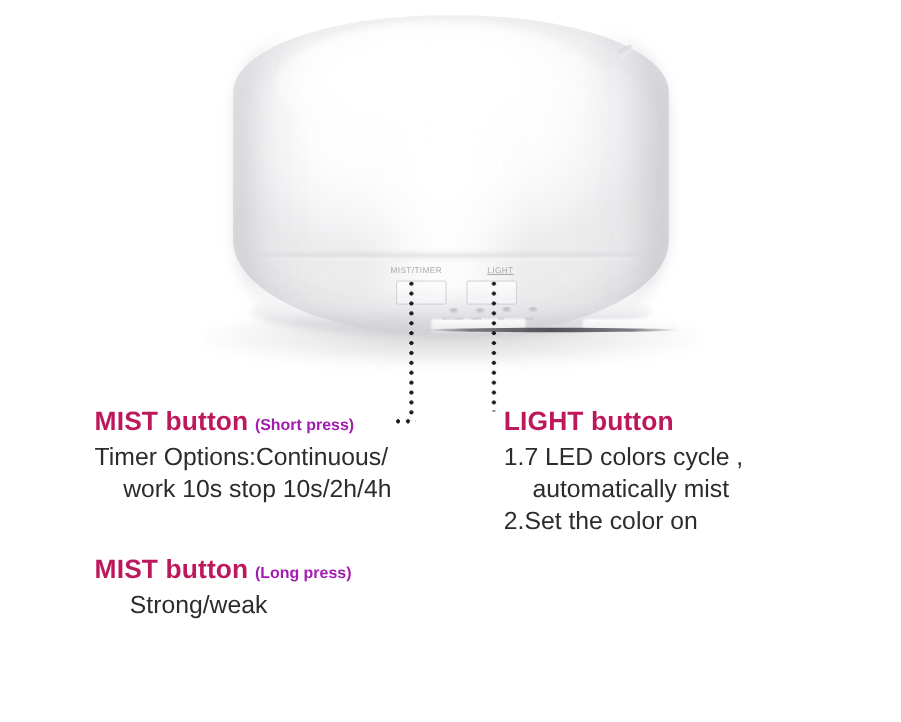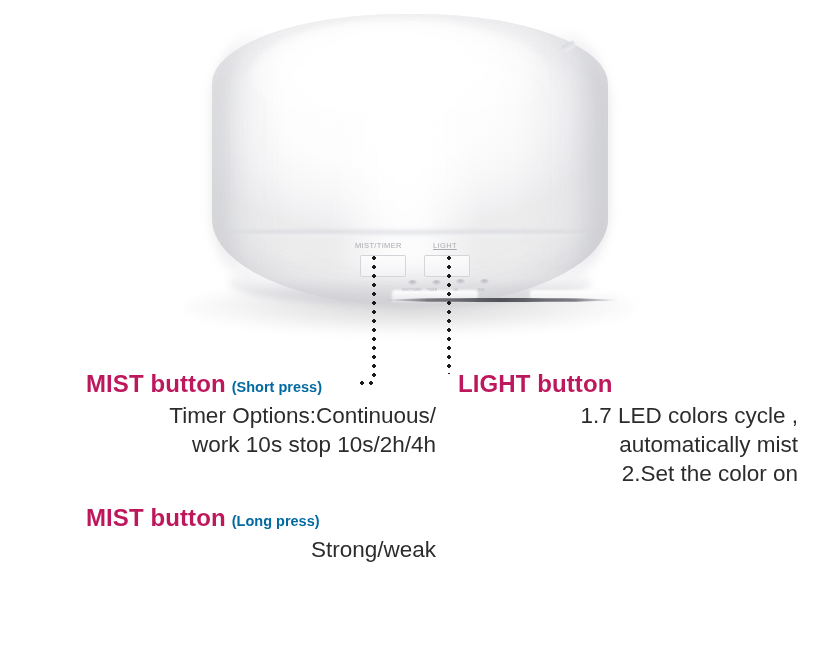--- a/index.html
+++ b/index.html
@@ -210,21 +210,21 @@
   
   .panel-label {
     position: absolute;
     font-family: "Liberation Sans", sans-serif;
     font-size: 7.5px;
     letter-spacing: 0.35px;
     color: #a9aab0;
     white-space: nowrap;
   }
   .panel-label.mist { left: 143px; top: 227px; }
-  .panel-label.light { left: 221px; top: 227px; text-decoration: underline; }
+  .panel-label.light { left: 231px; top: 227px; text-decoration: underline; }
 
   .panel-key {
     position: absolute;
     border: 1px solid rgba(206,207,213,0.85);
     border-radius: 2px;
     background: linear-gradient(to bottom,
         rgba(252,252,253,0.9), rgba(243,243,246,0.85));
   }
   .panel-key.mist { left: 148px; top: 241px; width: 44px; height: 20px; }
   .panel-key.light { left: 212px; top: 241px; width: 44px; height: 20px; }
@@ -308,30 +308,29 @@
   }
   .head-main {
     font-size: 24px;
     font-weight: bold;
     color: #be185d;
     letter-spacing: 0.1px;
   }
   .head-sub {
     font-size: 14.5px;
     font-weight: bold;
-    color: #0369a1;
+    color: #a21caf;
     margin-left: 6px;
   }
 
   .body-text {
     color: #2c2c2c;
     font-size: 22.5px;
     line-height: 1.28;
     margin-top: 6px;
-    text-align: right;
   }
   .body-text .indent { padding-left: 26px; display: block; }
   .body-text .indent2 { padding-left: 32px; display: block; }
   .body-text .row { display: block; white-space: nowrap; }
 </style>
 </head>
 <body>
 
 <div id="stage">
 

